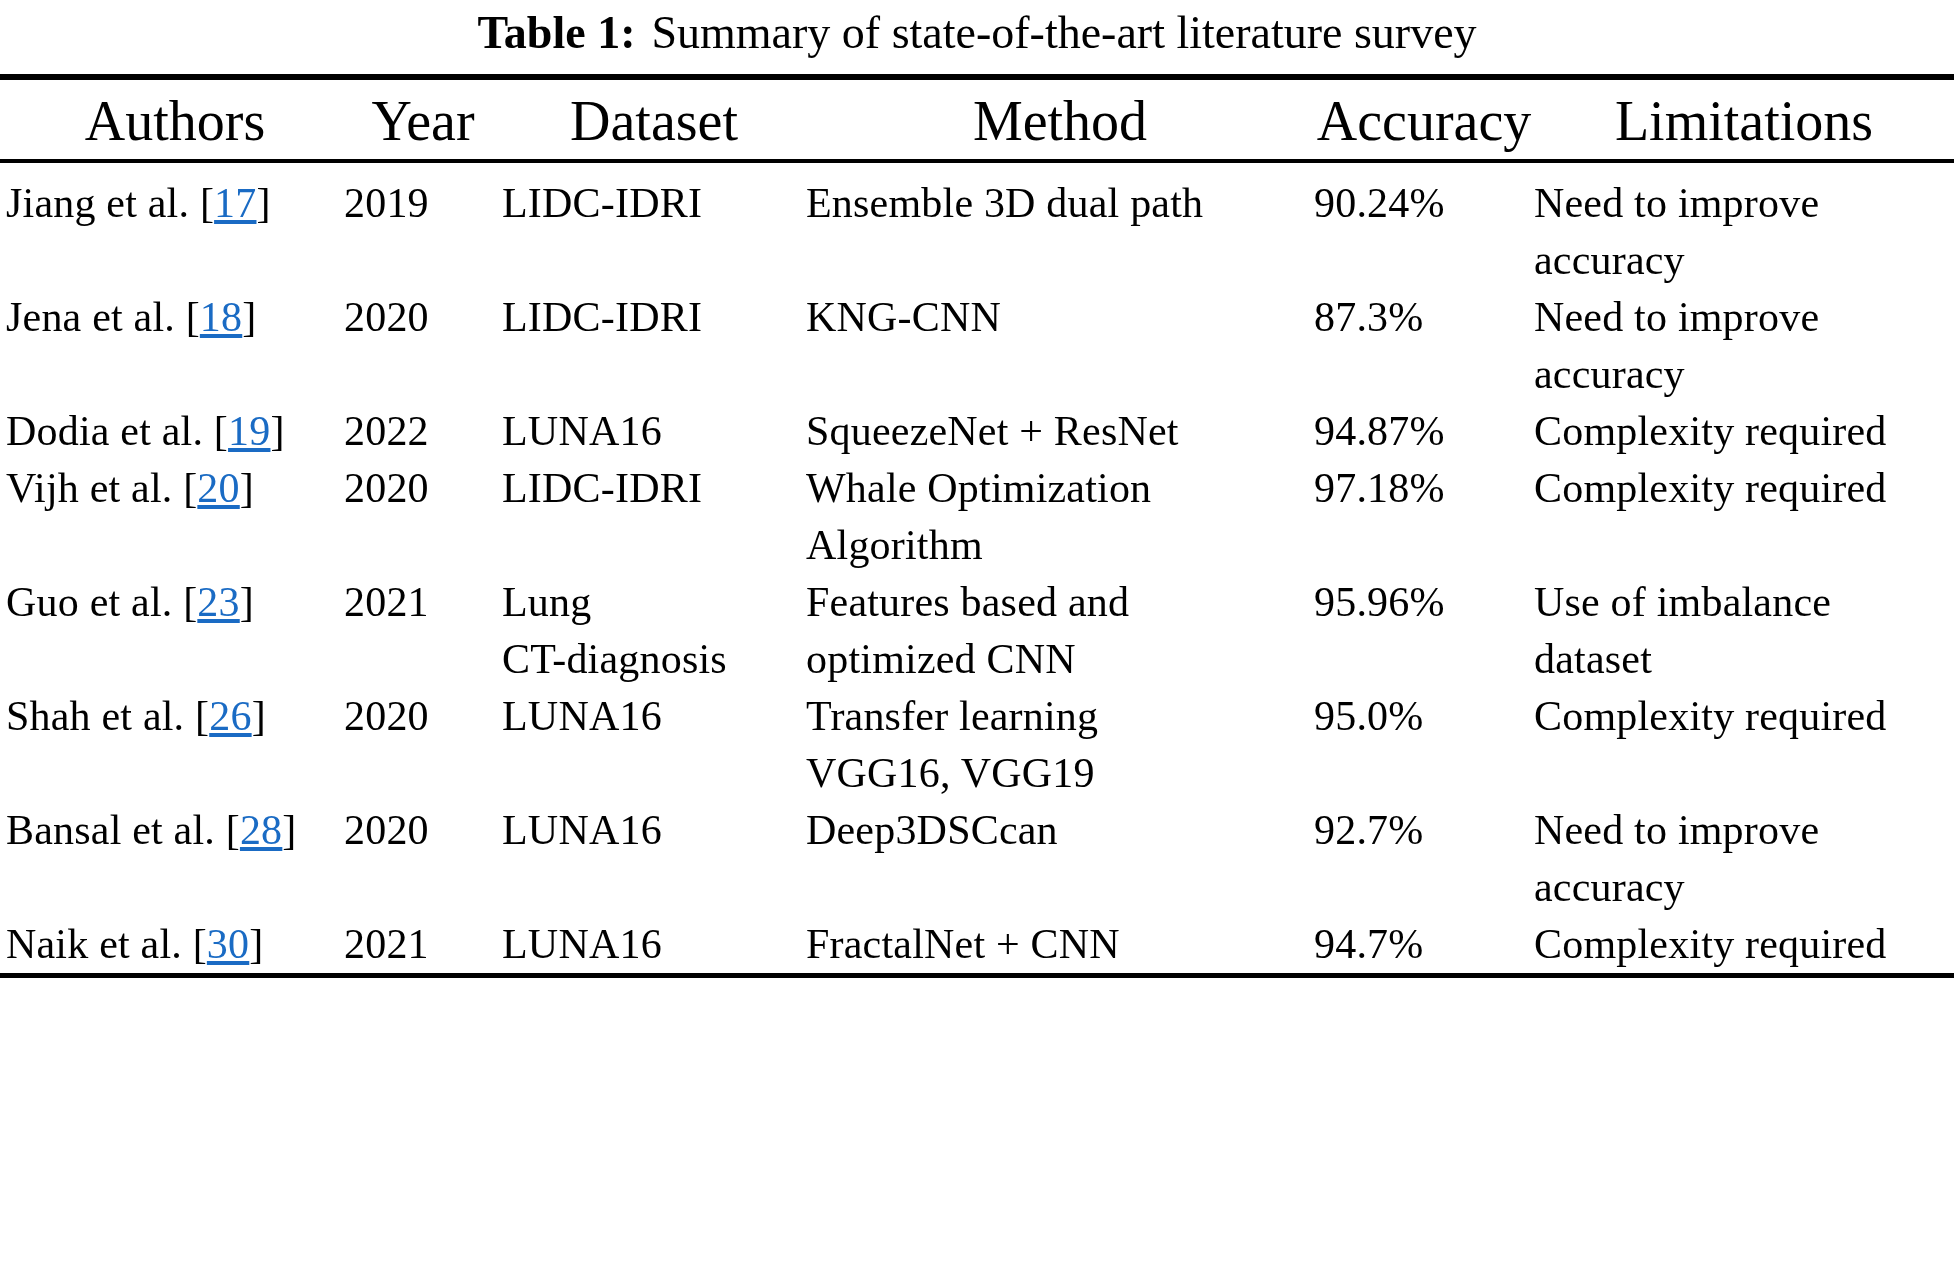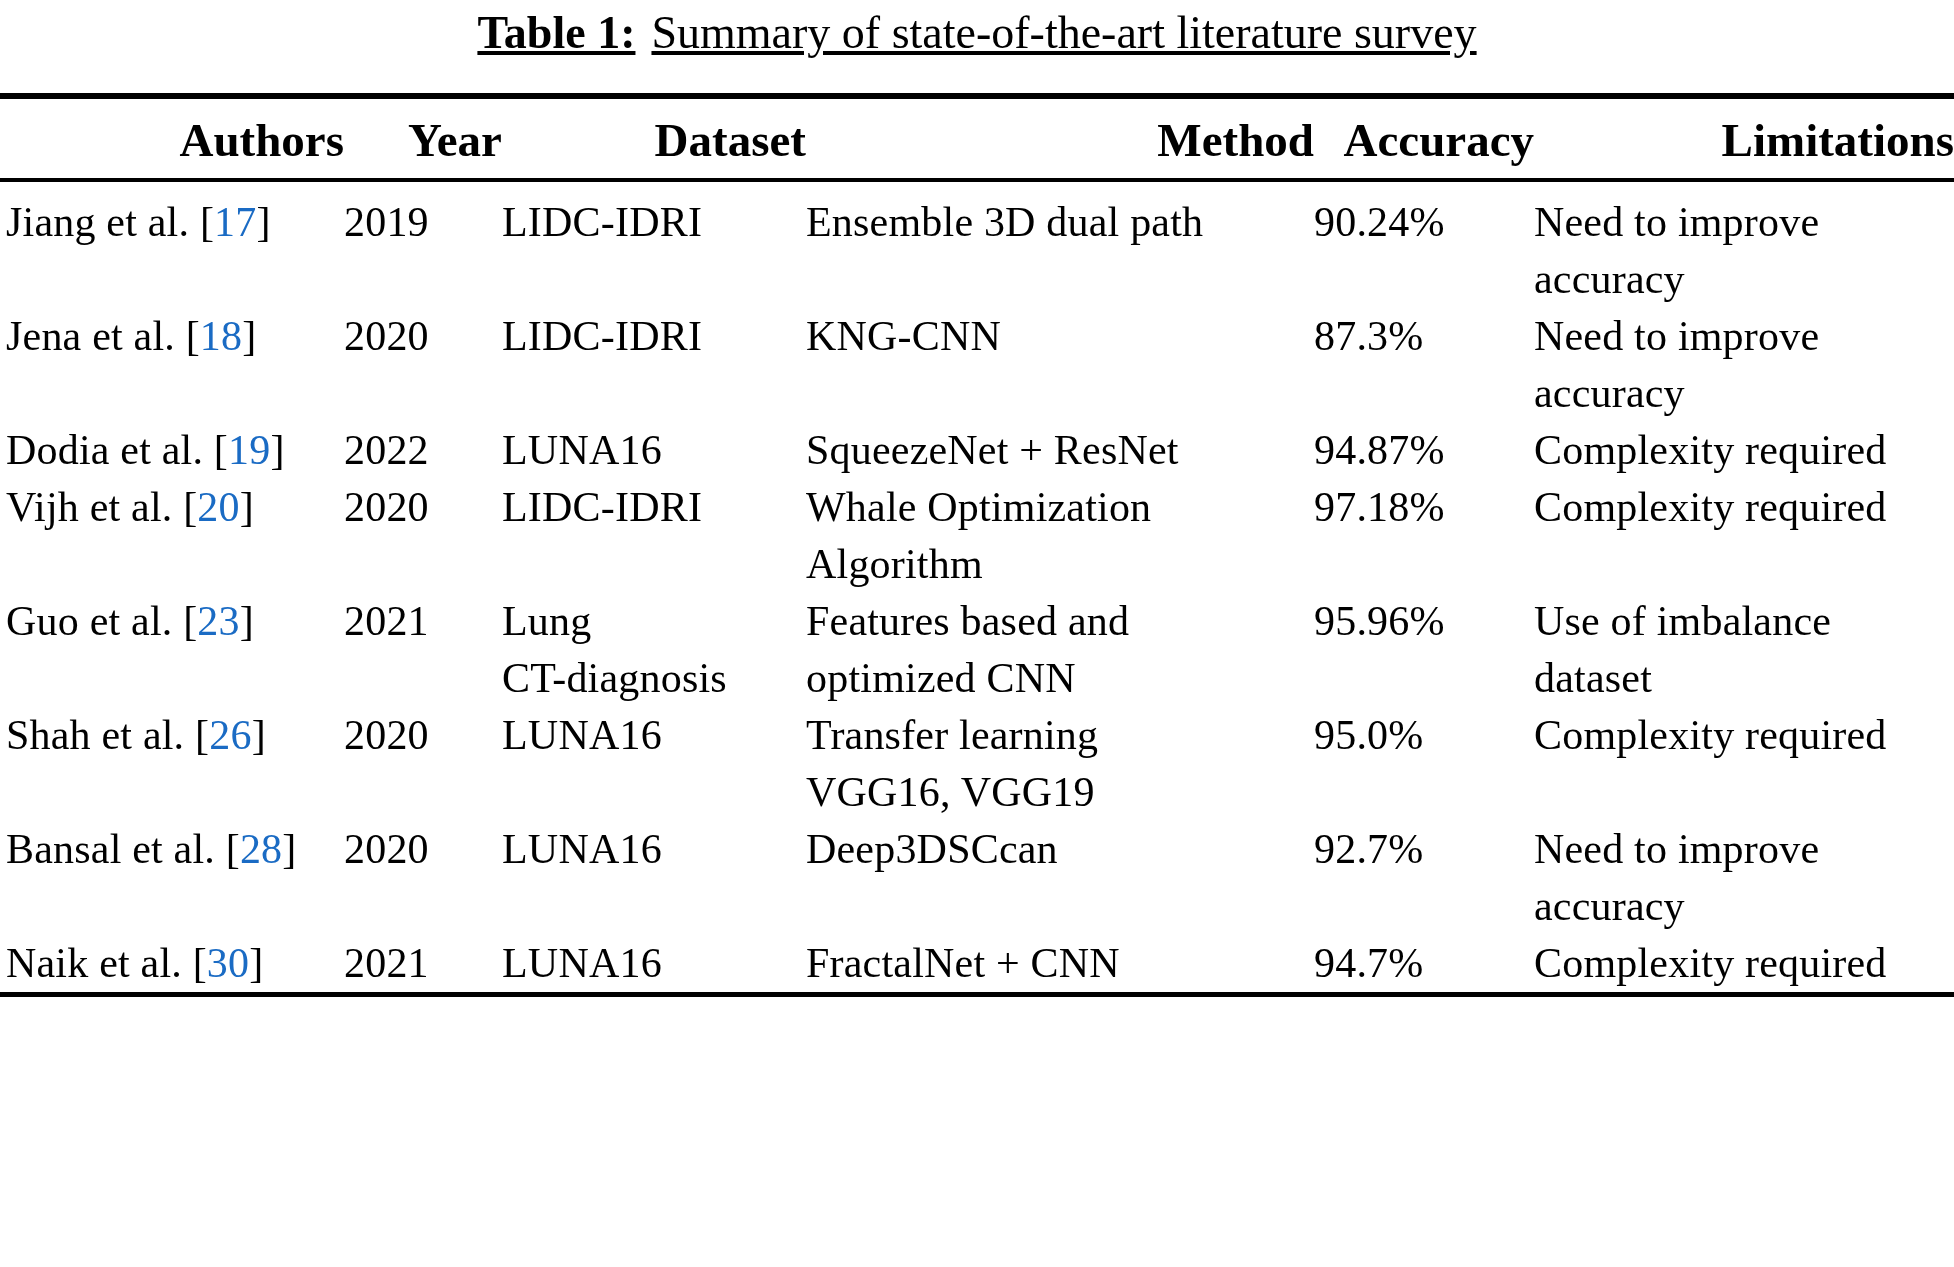--- a/index.html
+++ b/index.html
@@ -11,62 +11,61 @@
   body { background: var(--bg-color); }
   .page {
     width: 1954px;
     height: 1267px;
     background: var(--bg-color);
     color: var(--text-color);
     font-family: "Liberation Serif", serif;
     overflow: hidden;
   }
   .caption {
-    height: 93px;
+    height: 74px;
     padding-top: 5px;
     text-align: center;
     font-size: 46px;
     line-height: 56px;
     white-space: pre;
-    text-decoration: underline;
   }
   .caption-label { font-weight: bold; margin-right: 16px; }
   table.survey {
     width: 1954px;
     border-collapse: collapse;
     table-layout: fixed;
     border-top: 6px solid var(--text-color);
     border-bottom: 5px solid var(--text-color);
   }
   col.c-authors     { width: 344px; }
   col.c-year        { width: 158px; }
   col.c-dataset     { width: 304px; }
   col.c-method      { width: 508px; }
   col.c-accuracy    { width: 220px; }
   col.c-limitations { width: 420px; }
   th {
-    font-weight: bold;
-    text-align: right;
-    font-size: 47px;
+    font-weight: normal;
+    text-align: center;
+    font-size: 56px;
     line-height: 57px;
     padding: 13px 0 9px 0;
     border-bottom: 4px solid var(--text-color);
     white-space: pre;
   }
   td {
     vertical-align: top;
     font-size: 42px;
     line-height: 57px;
     padding: 0;
     white-space: pre;
     letter-spacing: 0.2px;
   }
   tbody tr:first-child td { padding-top: 12px; }
   th:first-child, td:first-child { padding-left: 6px; }
-  .cite { color: var(--cite-color); }
+  .cite { color: var(--cite-color); text-decoration: underline; }
 </style>
 </head>
 <body>
 
 <div class="page">
 
   <div class="caption"><span class="caption-label">Table 1:</span><span>Summary of state-of-the-art literature survey</span></div>
 
   <table class="survey">
     <colgroup>

